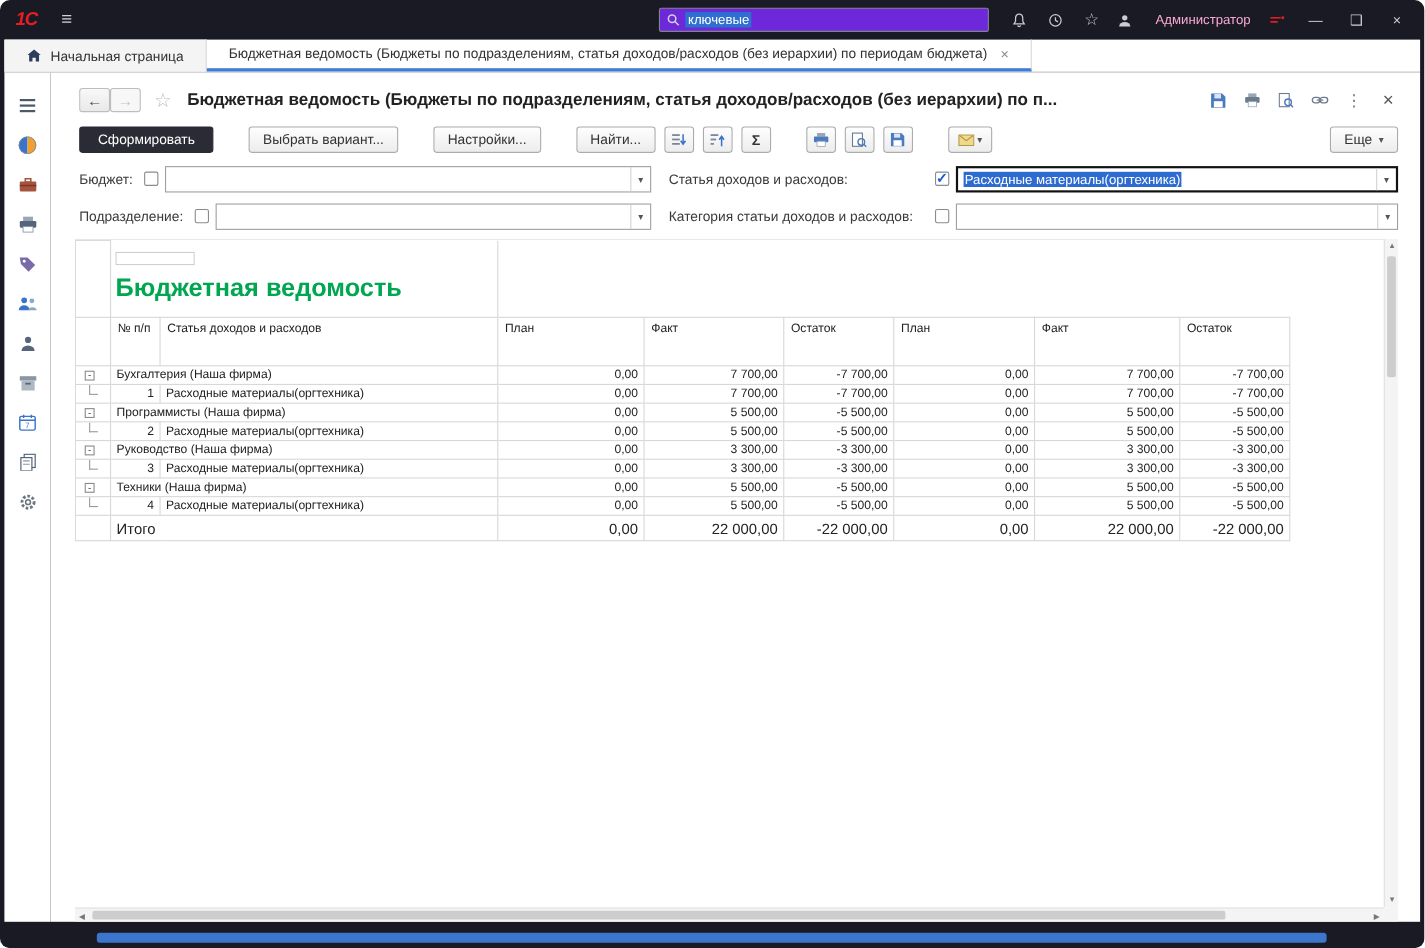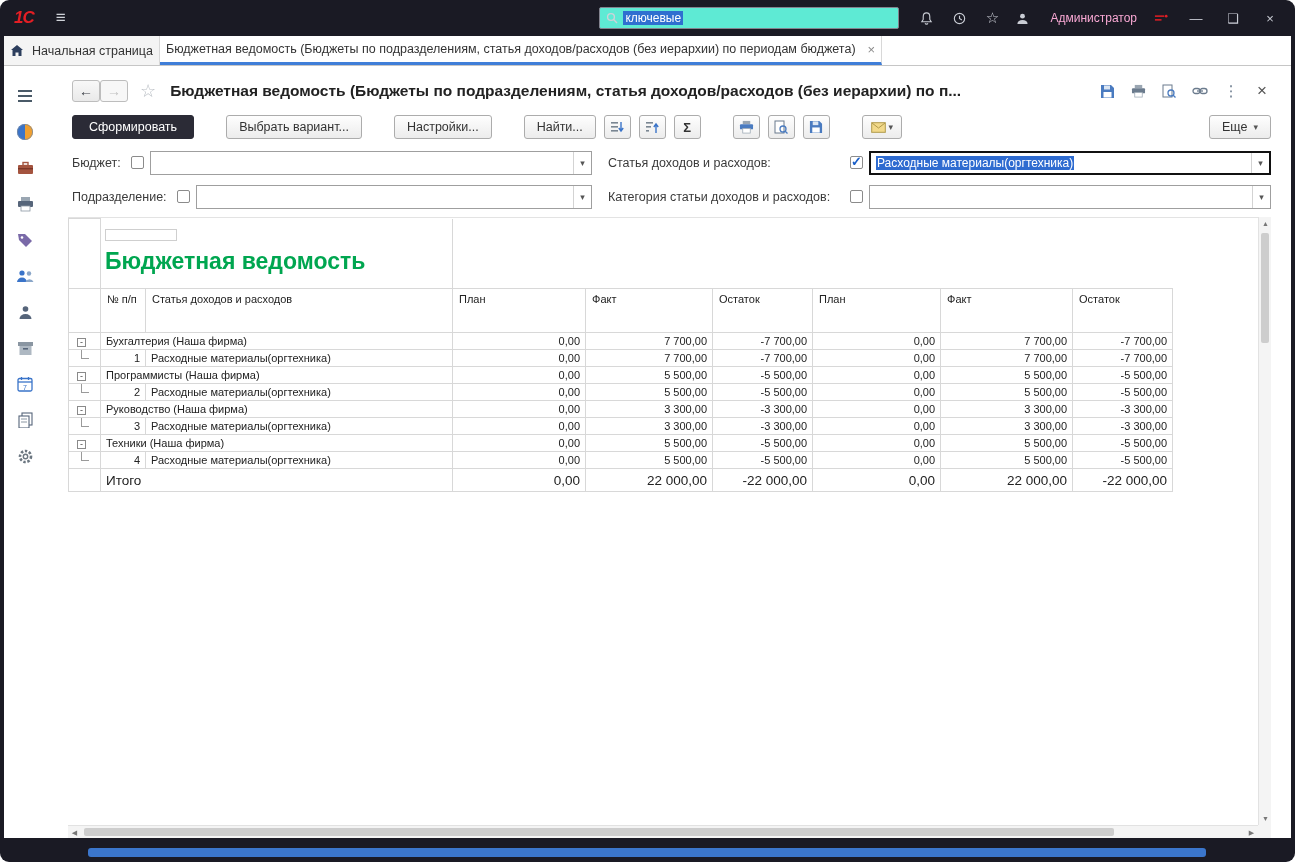--- a/index.html
+++ b/index.html
@@ -4,30 +4,30 @@
 <style>
   * { box-sizing: border-box; margin: 0; padding: 0; }
   body { background:#fff; font-family:"Liberation Sans", sans-serif; }
   .window { position:relative; width:1295px; height:862px; background:#1a1a24; border-radius:9px; overflow:hidden; }
 
   
   .titlebar { position:absolute; left:0; top:0; width:100%; height:36px; display:flex; align-items:center; color:#d3d5dc; font-size:12.5px; padding:0 14px; }
   .logo { color:#e31e24; font-weight:bold; font-size:17px; font-style:italic; margin-right:22px; letter-spacing:-1px; }
   .tb-menu { font-size:17px; color:#cfd2d8; margin-right:26px; cursor:pointer; }
   .tb-title { white-space:nowrap; overflow:hidden; }
-  .tb-search { margin-left:auto; margin-right:18px; width:300px; height:22px; background:#5eead4; border:1px solid #83838f; border-radius:2px; display:flex; align-items:center; padding:0 6px; gap:5px; }
+  .tb-search { margin-left:auto; margin-right:18px; width:300px; height:22px; background:#6d28d9; border:1px solid #83838f; border-radius:2px; display:flex; align-items:center; padding:0 6px; gap:5px; }
   .tb-search .sel { background:#2f6fd0; color:#fff; padding:0 2px; font-size:12px; }
   .tb-icons { display:flex; align-items:center; gap:15px; }
   .tb-ic { width:18px; height:18px; display:flex; align-items:center; justify-content:center; color:#c9ccd4; font-size:15px; cursor:pointer; }
   .tb-user { display:flex; align-items:center; gap:21px; font-size:12px; color:#f9a8d4; cursor:pointer; }
   .winbtn { font-size:13px; color:#c9ccd4; width:22px; text-align:center; cursor:pointer; }
 
   
   .tabbar { position:absolute; left:4px; top:36px; width:1287px; height:30px; background:#ffffff; display:flex; border-bottom:1px solid #c6c6c6; }
-  .tab { display:flex; align-items:center; gap:8px; padding:0 6px; font-size:12.5px; color:#333; border-right:1px solid #d8d8d8; cursor:pointer; white-space:nowrap;text-align:center; }
+  .tab { display:flex; align-items:center; gap:8px; padding:0 20px; font-size:12.5px; color:#333; border-right:1px solid #d8d8d8; cursor:pointer; white-space:nowrap;text-align:center; }
   .tab.home { background:#f4f4f4; }
   .tab.active { border-bottom:3px solid #3f7ed8; max-width:770px; }
   .tab .lbl { overflow:hidden; text-overflow:ellipsis; white-space:nowrap; }
   .tab .x { color:#8a8a8a; font-size:13px; margin-left:4px; }
 
   
   .sidebar { position:absolute; left:4px; top:66px; width:42px; height:772px; background:#fff; display:flex; flex-direction:column; align-items:center; padding-top:20px; gap:16px; }
   .sb-ic { width:20px; height:20px; display:flex; align-items:center; justify-content:center; cursor:pointer; }
 
   

